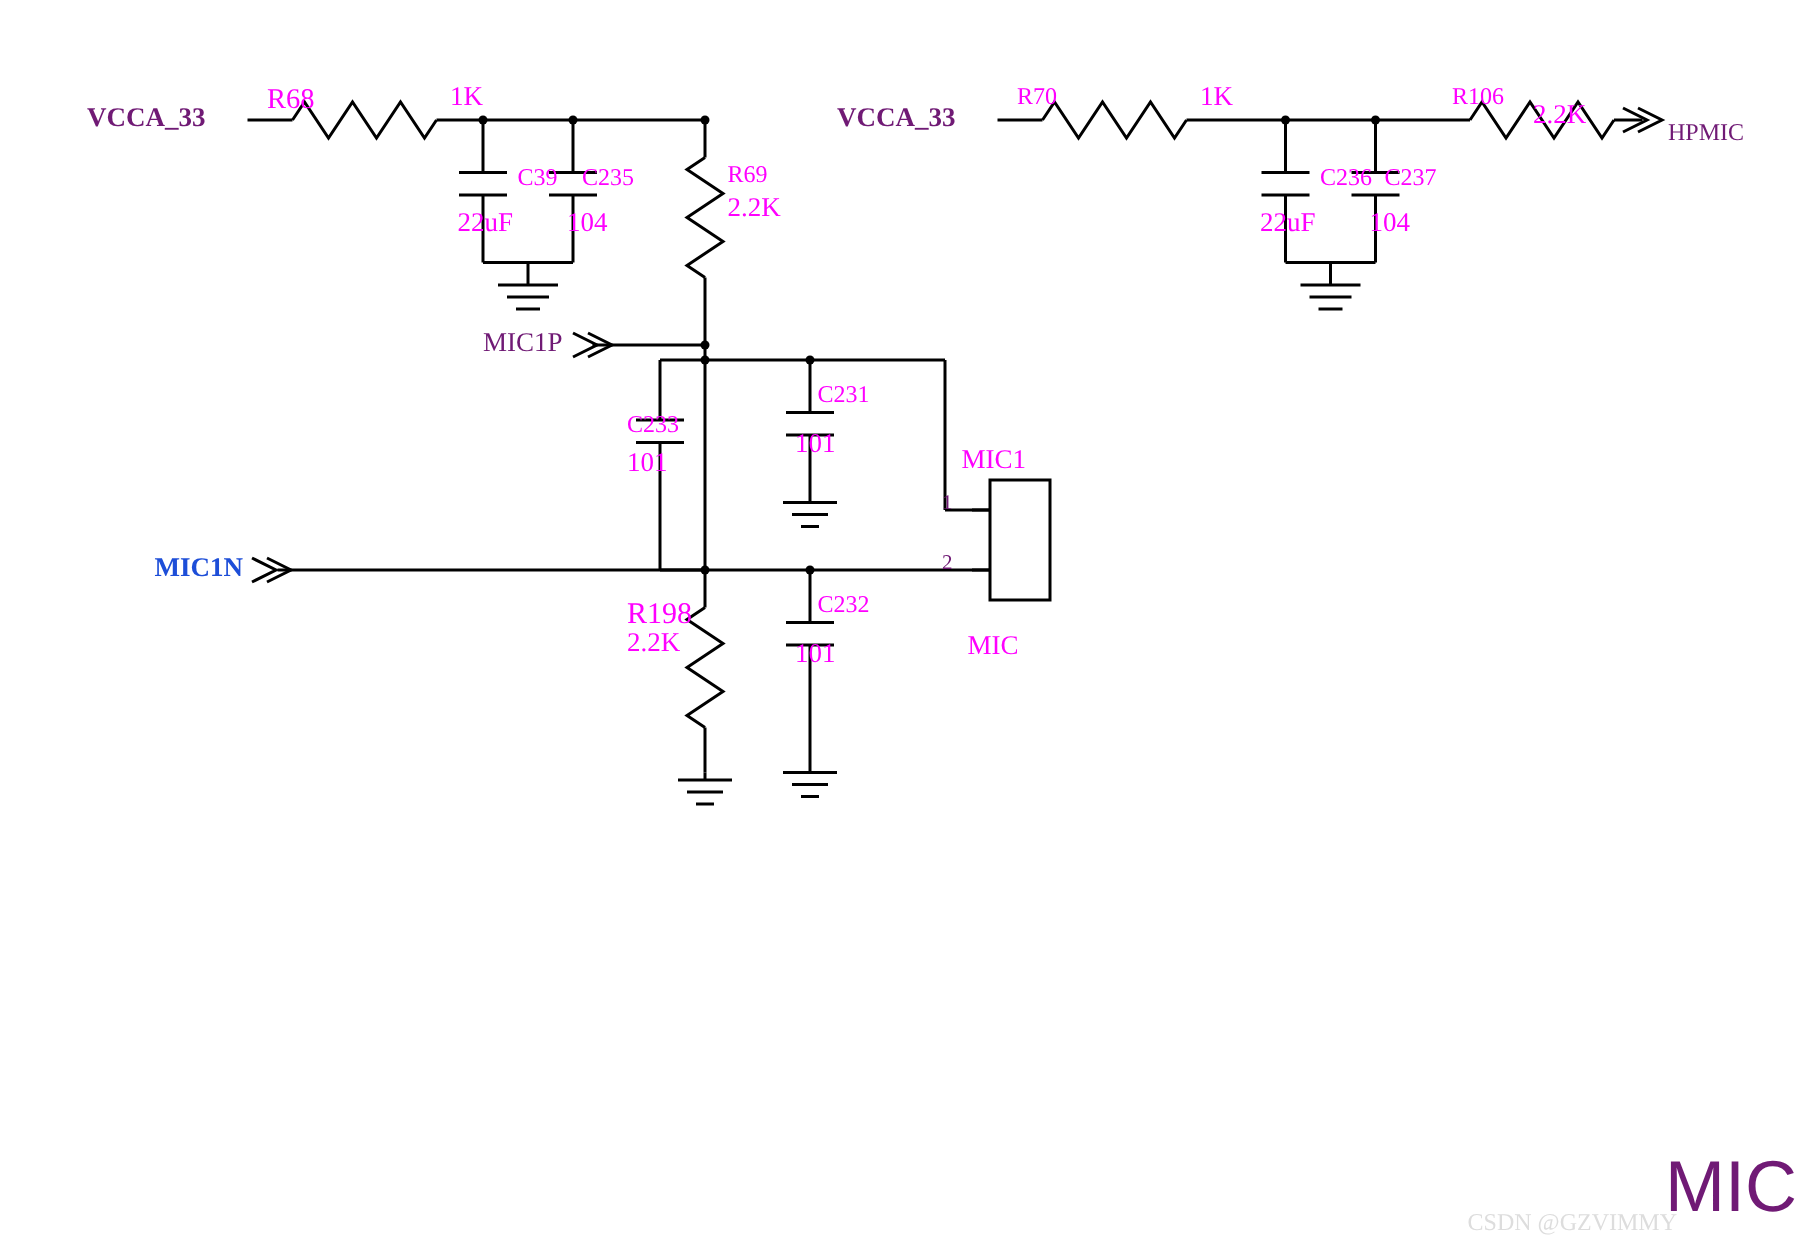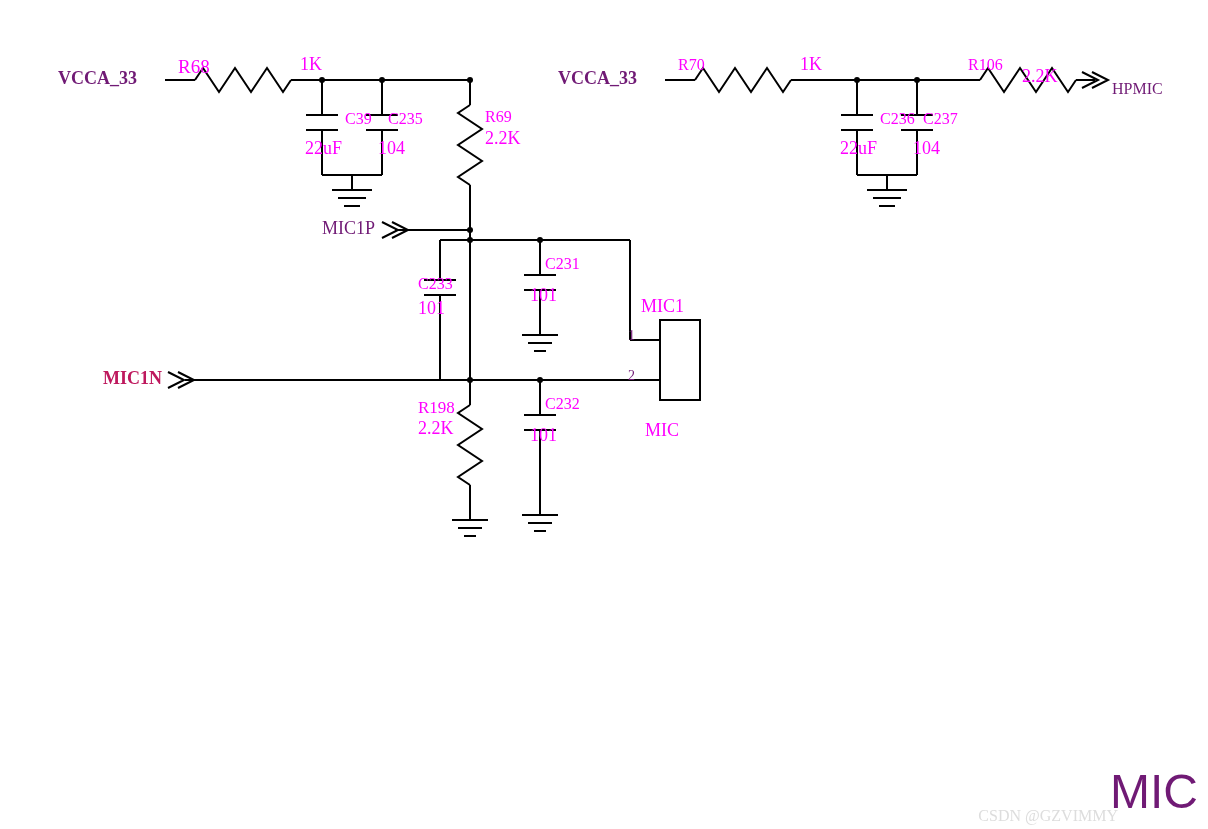--- a/index.html
+++ b/index.html
@@ -7,21 +7,21 @@
     padding: 0;
     width: 1208px;
     height: 829px;
     background: #fff;
     font-family: "Times New Roman", serif;
     position: relative;
   }
   svg { position: absolute; top: 0; left: 0; }
   .lbl { position: absolute; font-size: 18px; white-space: nowrap; }
   .mag { color: #ff00ff; }
-  .grn { color: #be185d; }
+  .grn { color: #1d4ed8; }
   .blk { color: #701a75; }
   .big { font-size: 48px; font-family: Arial, sans-serif; }
   .wm  { position:absolute; font-size:16px; color:#ddd; }
 </style>
 </head>
 <body>
 
 <svg width="1208" height="829">
   <g stroke="#000" stroke-width="2" fill="none">
 
@@ -159,21 +159,21 @@
 
 <div class="lbl mag" style="left:485px;top:108px;font-size:16px">R69</div>
 <div class="lbl mag" style="left:485px;top:128px">2.2K</div>
 
 <div class="lbl mag" style="left:678px;top:56px;font-size:16px">R70</div>
 <div class="lbl mag" style="left:800px;top:54px">1K</div>
 
 <div class="lbl mag" style="left:968px;top:56px;font-size:16px">R106</div>
 <div class="lbl mag" style="left:1022px;top:66px">2.2K</div>
 
-<div class="lbl mag" style="left:418px;top:398px;font-size:17px">R198</div>
+<div class="lbl mag" style="left:418px;top:398px;font-size:20px">R198</div>
 <div class="lbl mag" style="left:418px;top:418px">2.2K</div>
 
 <div class="lbl mag" style="left:345px;top:110px;font-size:16px">C39</div>
 <div class="lbl mag" style="left:305px;top:138px">22uF</div>
 
 <div class="lbl mag" style="left:388px;top:110px;font-size:16px">C235</div>
 <div class="lbl mag" style="left:378px;top:138px">104</div>
 
 <div class="lbl mag" style="left:880px;top:110px;font-size:16px">C236</div>
 <div class="lbl mag" style="left:840px;top:138px">22uF</div>

